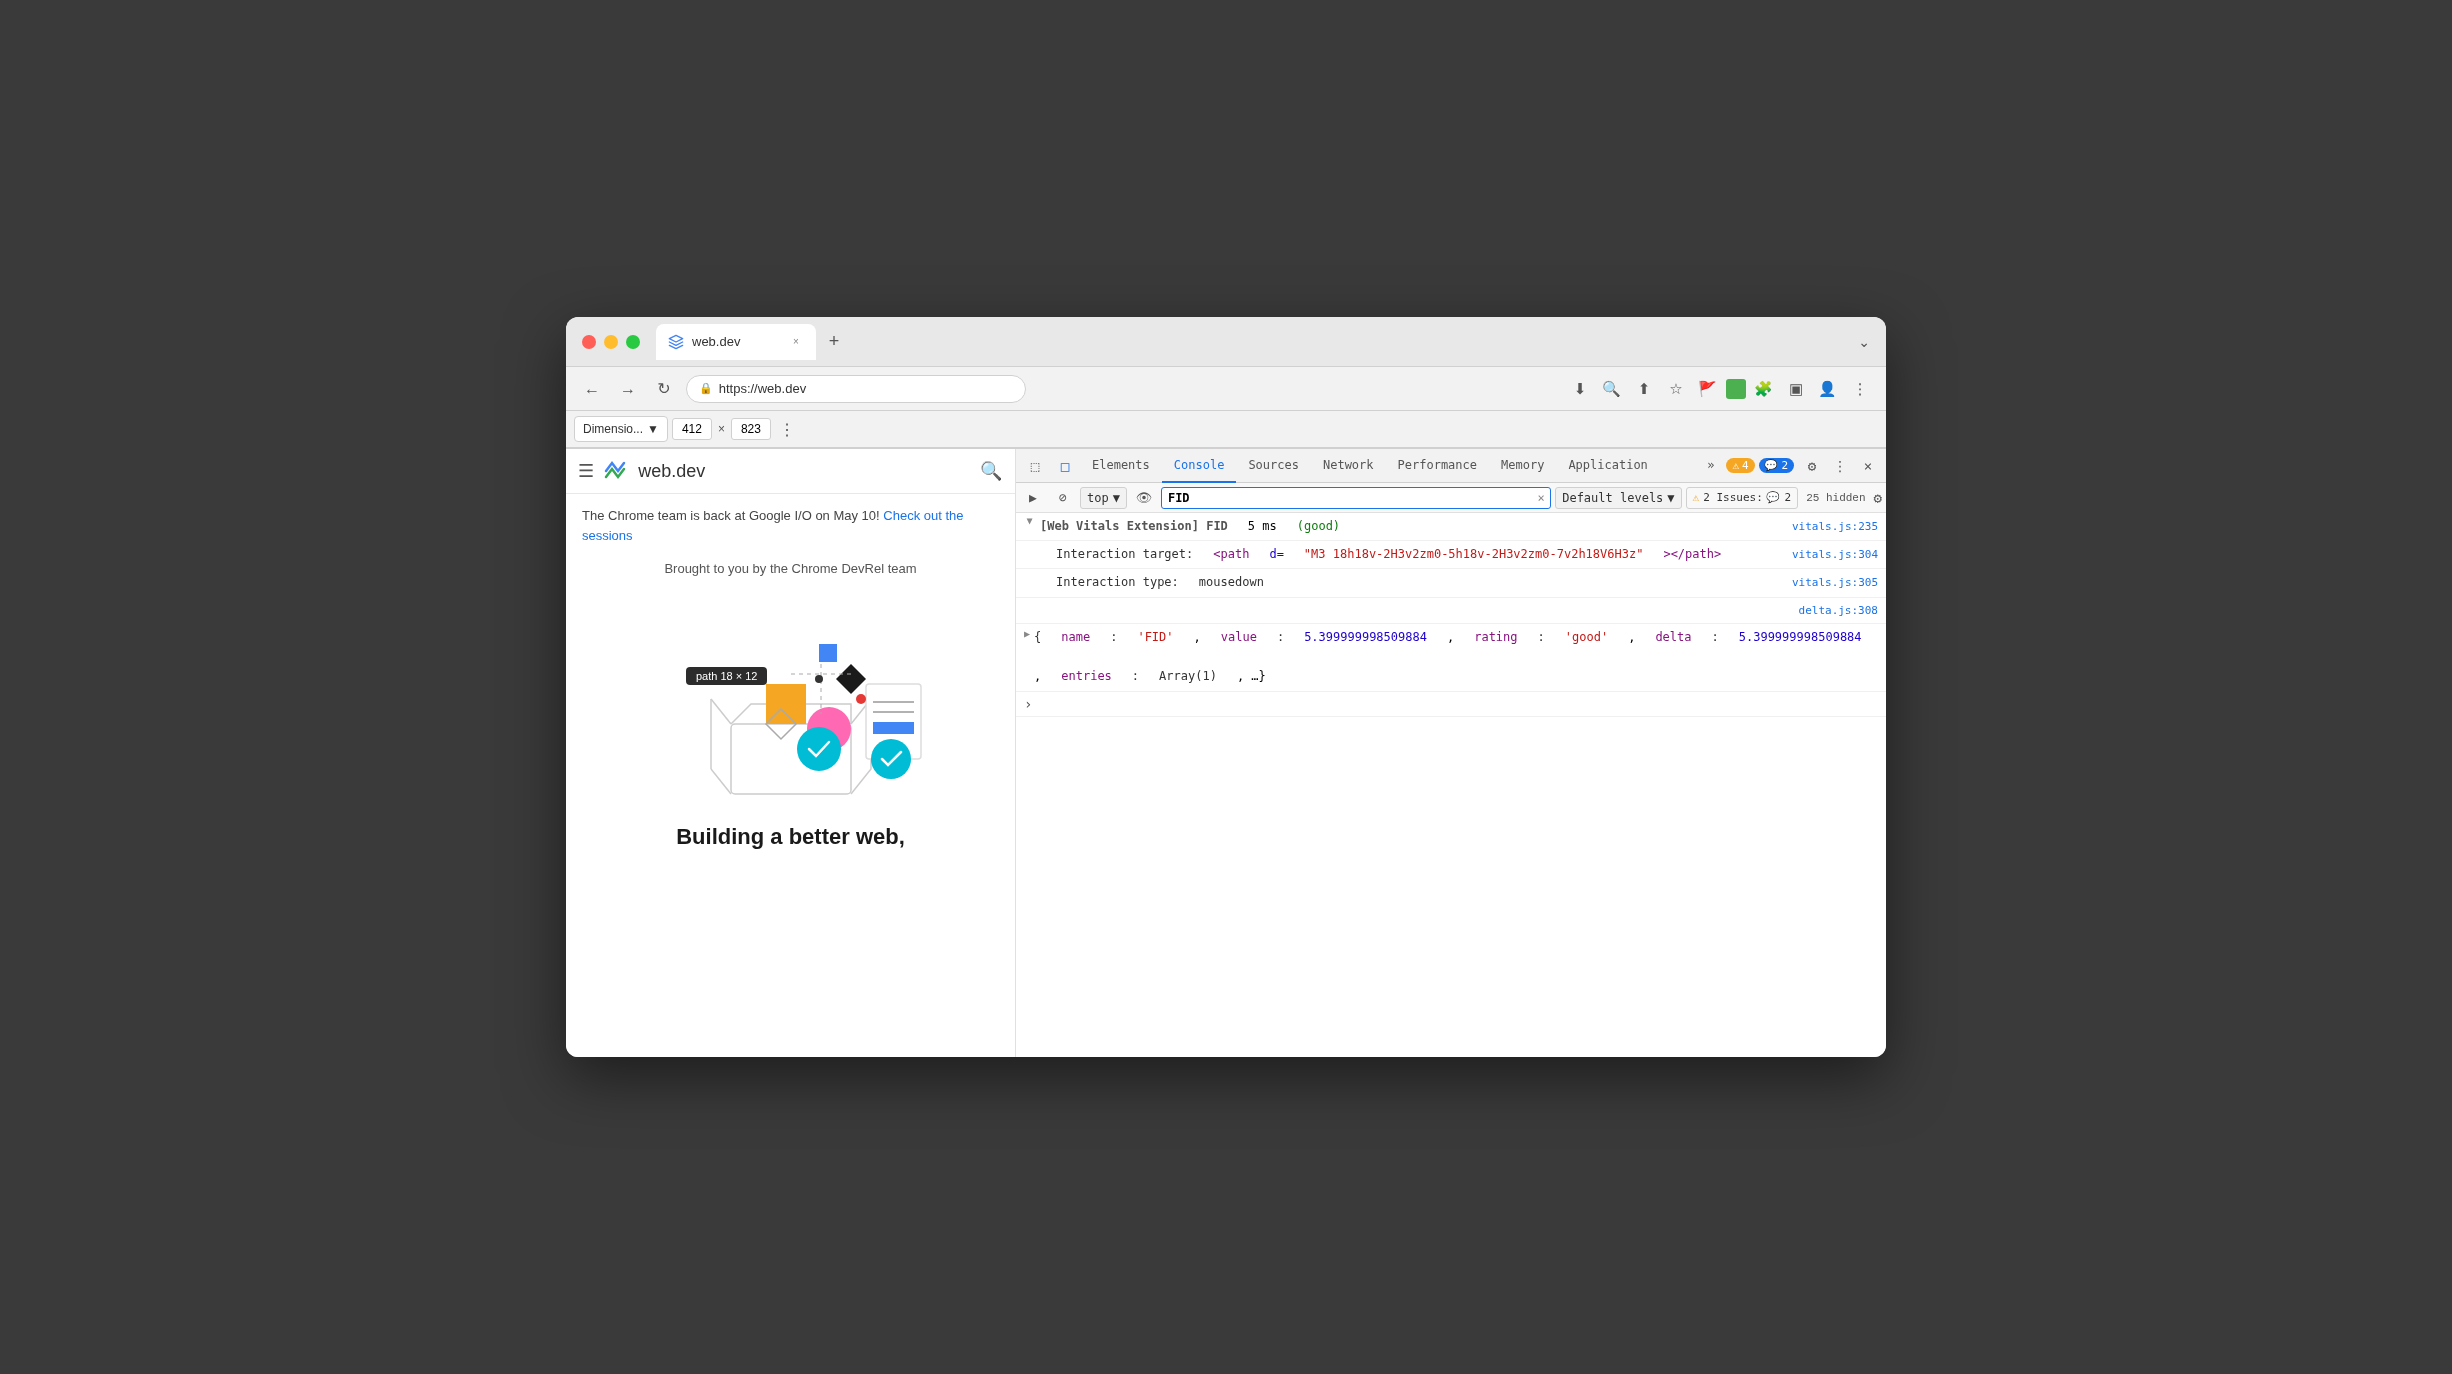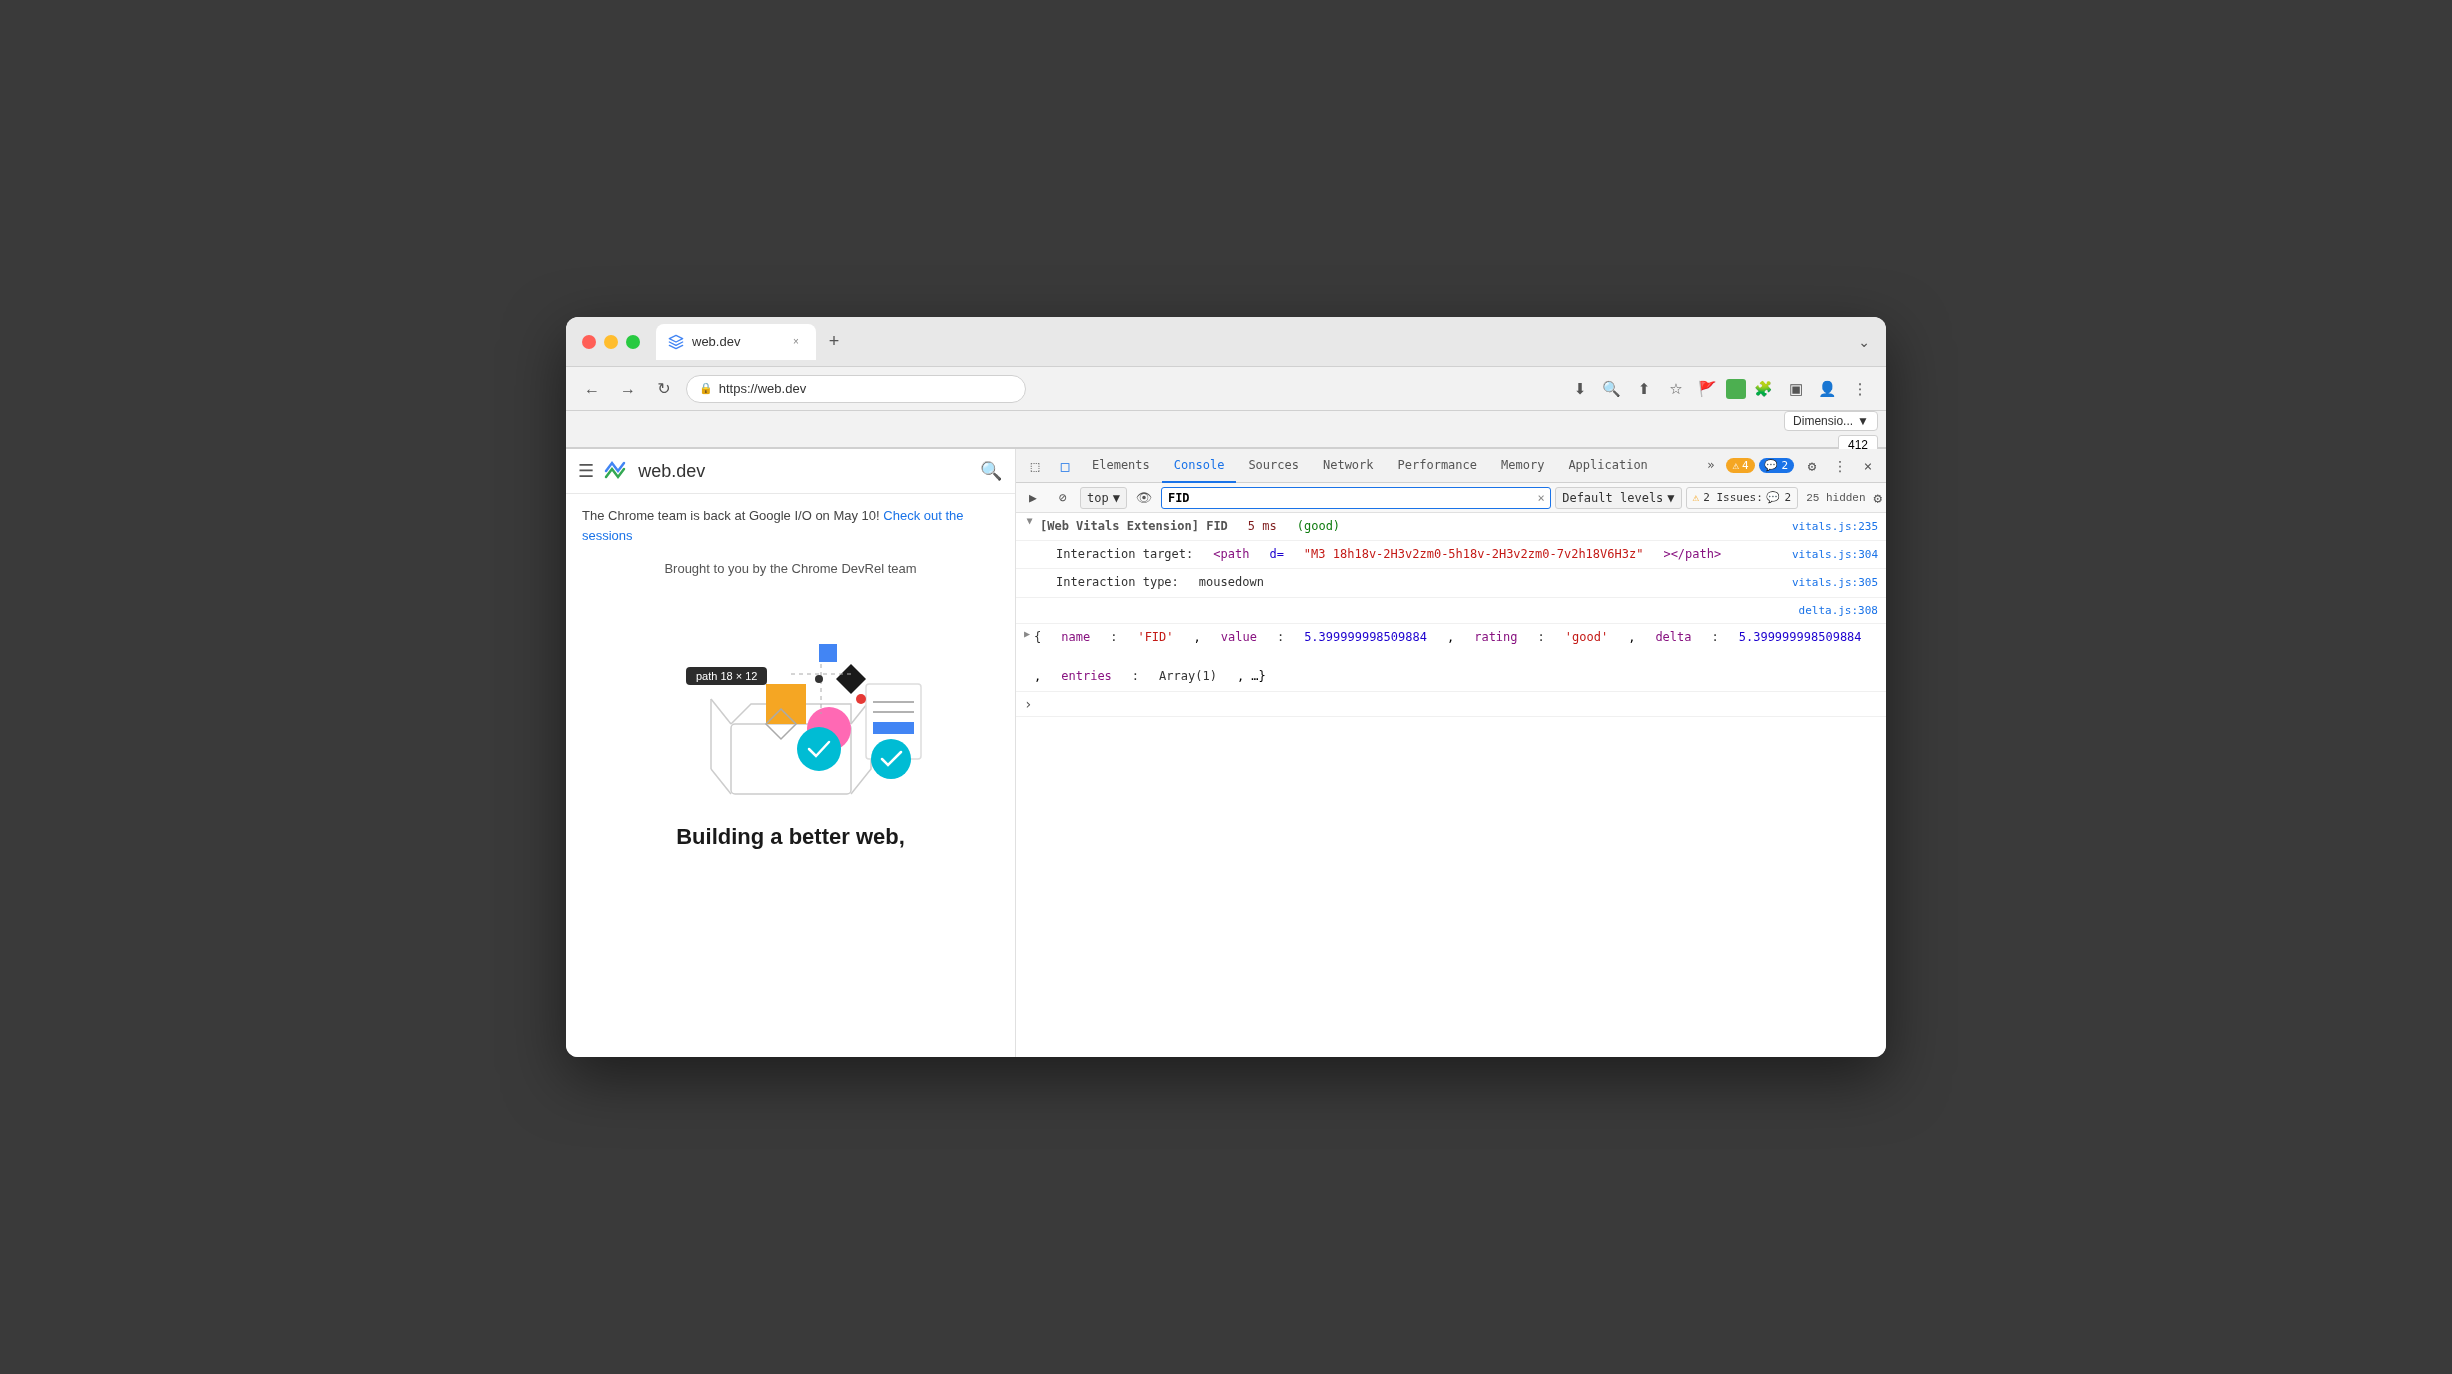--- a/index.html
+++ b/index.html
@@ -156,25 +156,24 @@
       width: 20px;
       height: 20px;
       background: #4CAF50;
       border-radius: 3px;
     }
     
     .devtools-bar {
       background: #f2f2f2;
       height: 38px;
       display: flex;
-      align-items: flex-end;
+      align-items: center;
       padding: 0 8px;
       border-bottom: 2px solid #d0d0d0;
       gap: 4px;
-      flex-direction: column;
     }
     .dimension-selector {
       display: flex;
       align-items: center;
       gap: 4px;
       padding: 2px 8px;
       background: white;
       border: 1px solid #d0d0d0;
       border-radius: 4px;
       font-size: 12px;
@@ -495,21 +494,21 @@
       color: #107c10;
       font-weight: 500;
     }
     .log-attr-blue { color: #1c00cf; }
     .log-label { color: #333; }
     .log-ext-label {
       color: #555;
       font-weight: bold;
     }
     .log-ms-good {
-      color: #7f1d1d;
+      color: #000000;
     }
     .log-mouse { color: #333; }
     .log-arrow { color: #888; cursor: pointer; font-size: 10px; }
     .log-obj-inline { color: #333; }
     .log-prop-name { color: #881280; }
     .log-colon { color: #333; }
     .log-fid-str { color: #c41a16; }
     .log-num { color: #1c00cf; }
     .log-good-str { color: #c41a16; }
     .prompt-chevron { color: #555; font-size: 14px; }

